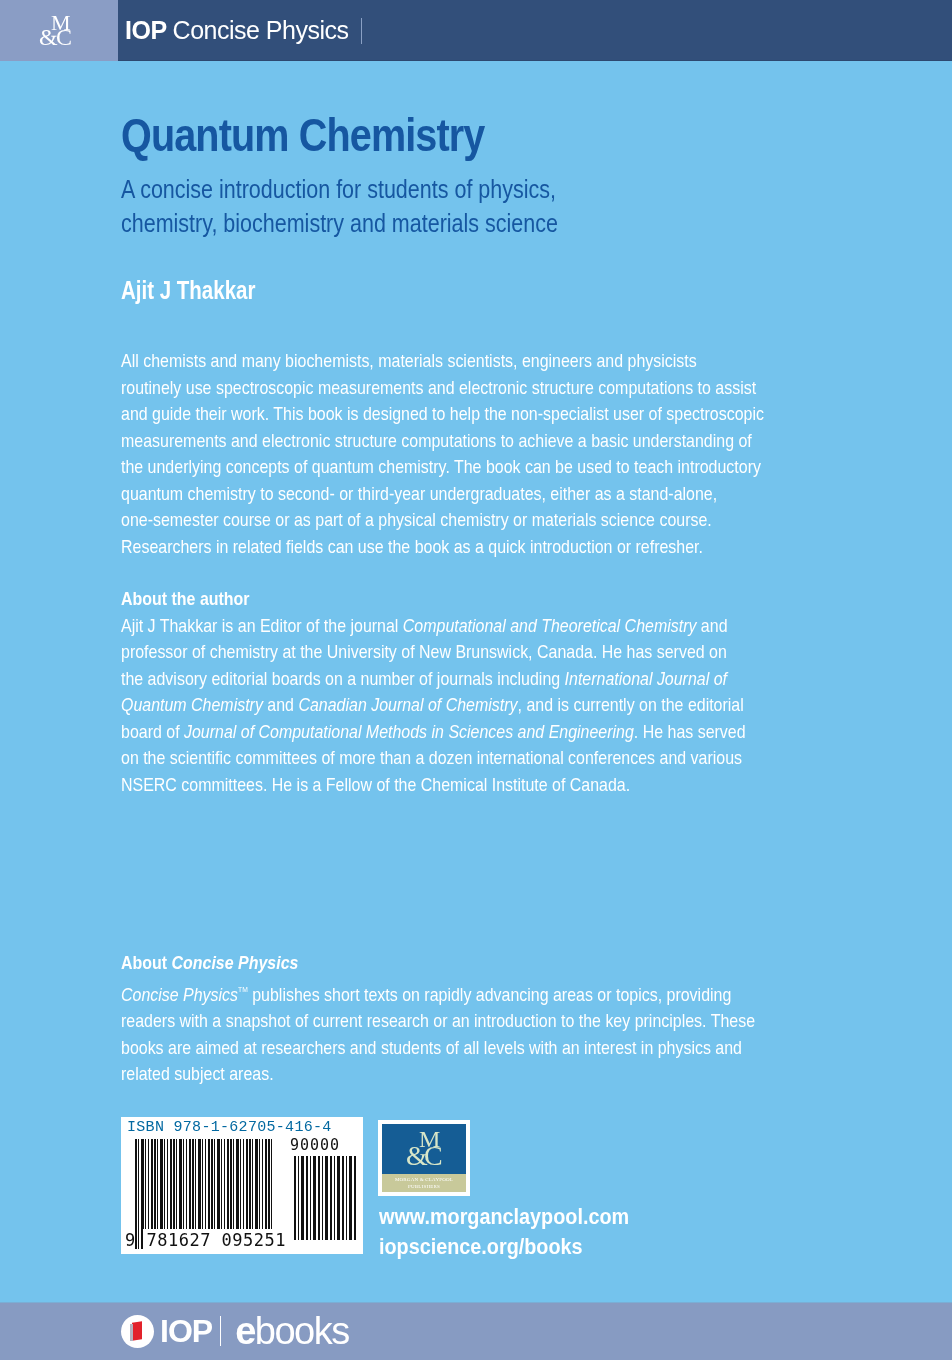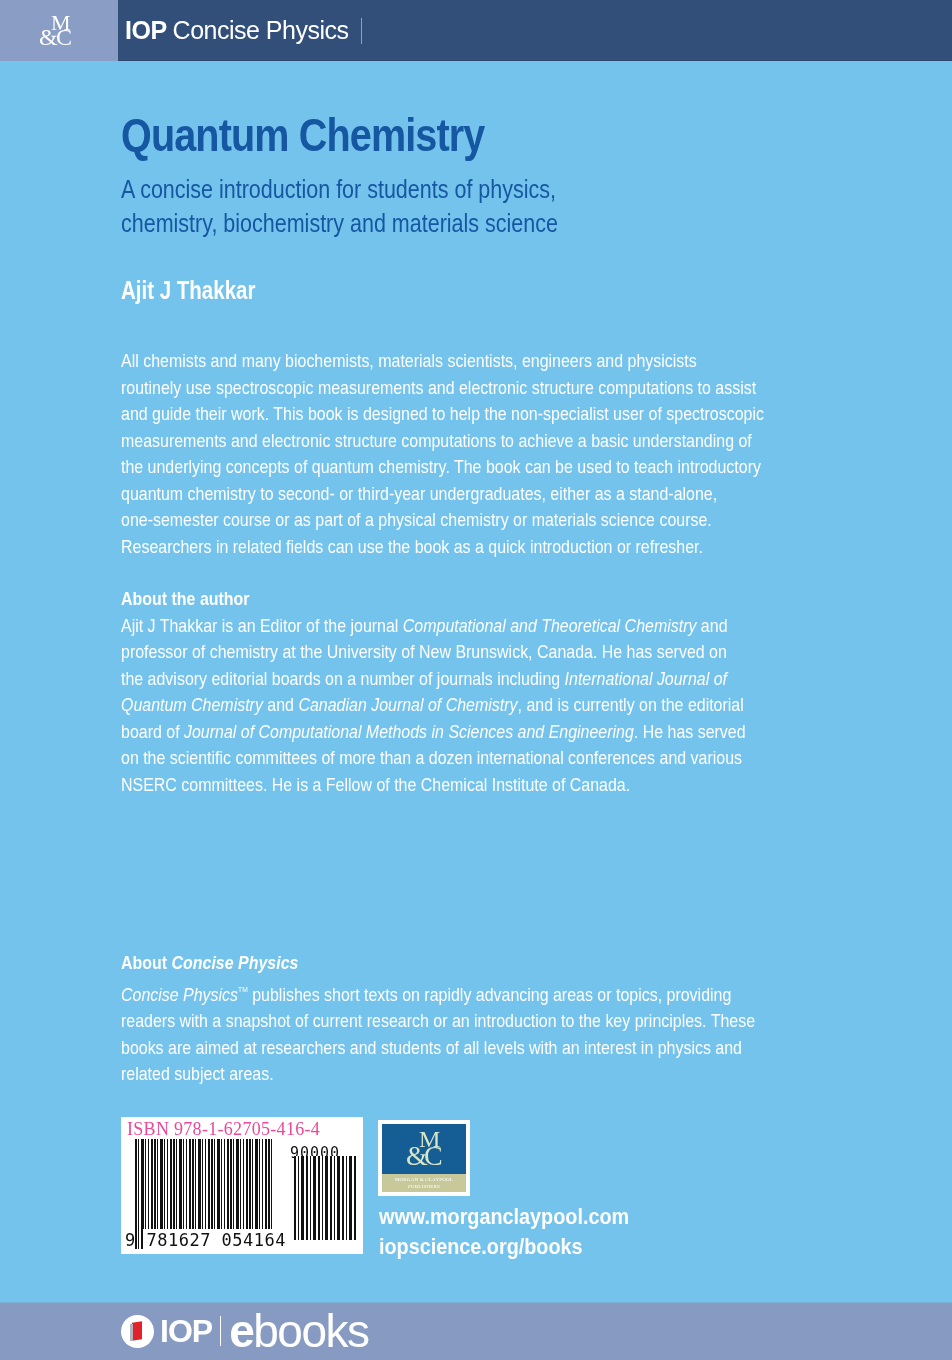--- a/index.html
+++ b/index.html
@@ -69,25 +69,25 @@
   i { font-style: italic; }
   sup.tm { font-size: 8px; vertical-align: 9px; }
 
   
   .barcode {
     position: absolute; left: 121px; top: 1117px; width: 242px; height: 137px;
     background: #ffffff;
   }
   .isbn-label {
     position: absolute; left: 6px; top: 2px;
-    font-family: Liberation Serif, serif; font-size: 18px; color: #ec4899;
+    font-family: Liberation Mono, monospace; font-size: 15px; color: #0369a1;
     letter-spacing: 0.3px; white-space: nowrap;
   }
   .price-code {
-    position: absolute; left: 169px; top: 27px;
+    position: absolute; left: 169px; top: 19px;
     font-family: "DejaVu Sans Mono", monospace; font-size: 15px; color: #111;
     letter-spacing: 1px;
   }
   .bars-main {
     position: absolute; left: 14px; top: 22px; width: 139px; height: 110px;
     background: repeating-linear-gradient(90deg,
       #111 0 2px, #fff 2px 3px, #111 3px 4px, #fff 4px 6px,
       #111 6px 9px, #fff 9px 10px, #111 10px 11px, #fff 11px 13px,
       #111 13px 14px, #fff 14px 16px, #111 16px 18px, #fff 18px 19px);
   }
@@ -147,21 +147,21 @@
   .book-icon::before {
     content: ""; position: absolute; left: 11px; top: 7px; width: 10px; height: 18px;
     background: #e2222b; transform: skewY(-8deg);
   }
   .book-icon::after {
     content: ""; position: absolute; left: 9px; top: 9px; width: 3px; height: 17px;
     background: #b3b3bf;
   }
   .footer-iop { font-size: 32px; font-weight: bold; letter-spacing: -1px; }
   .footer-sep { width: 1px; height: 30px; background: #ffffff; margin: 0 8px; }
-  .footer-ebooks { font-size: 46px; letter-spacing: -1.5px; }
+  .footer-ebooks { font-size: 38px; letter-spacing: -1.5px; margin-left: 6px; }
   .footer-ebooks b { font-weight: bold; }
 </style>
 </head>
 <body>
 
 <div class="header">
   <div class="header-logo">
     <div class="mc-mark">
       <span class="m">M</span>
       <span class="amp">&amp;</span>
@@ -213,21 +213,21 @@
     <span class="line">related subject areas.</span>
   </div>
 </div>
 
 <div class="barcode">
   <div class="isbn-label">ISBN 978-1-62705-416-4</div>
   <div class="price-code">90000</div>
   <div class="bars-main"></div>
   <div class="bars-main-cover"></div>
   <div class="bars-addon"></div>
-  <div class="isbn-digits">9 781627 054164</div>
+  <div class="isbn-digits">9 781627 095251</div>
 </div>
 
 <div class="mc-logo-box">
   <div class="mc-logo-top">
     <span class="m">M</span>
     <span class="amp">&amp;</span>
     <span class="c">C</span>
   </div>
   <div class="mc-logo-bottom">
     <div>MORGAN &amp; CLAYPOOL</div>

